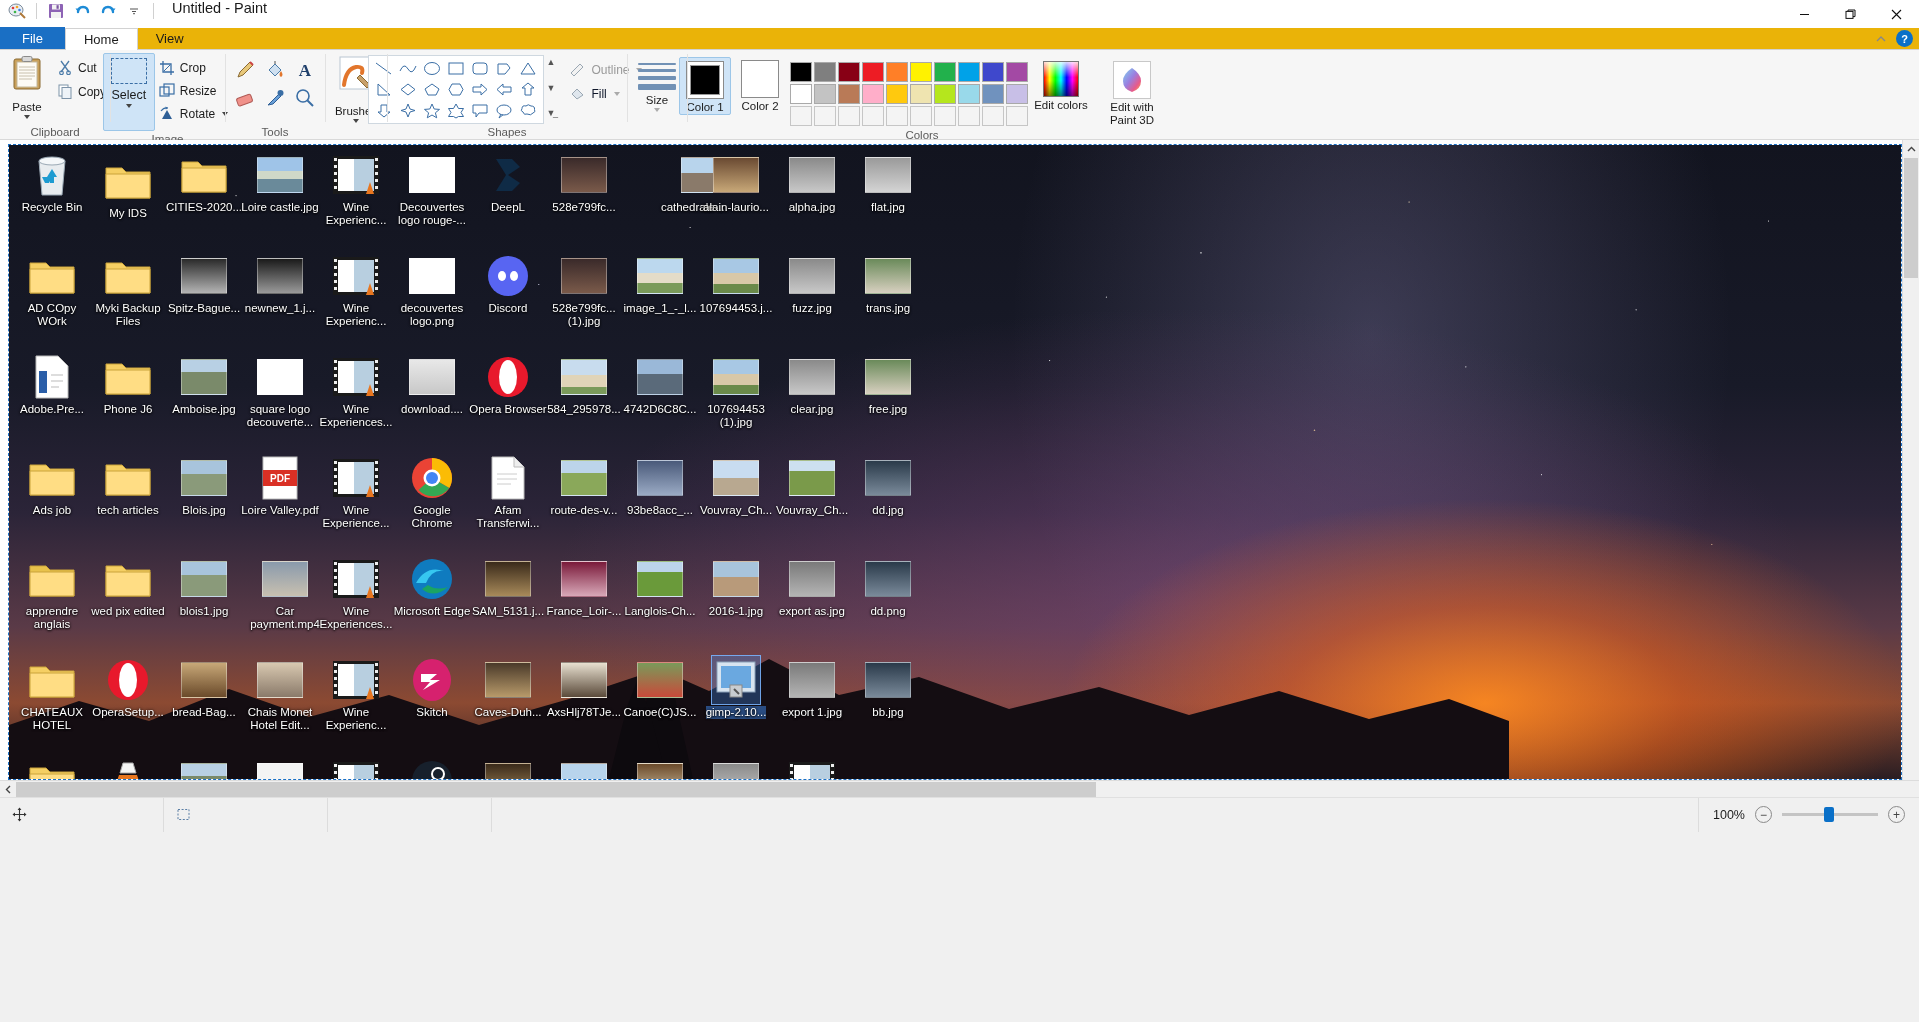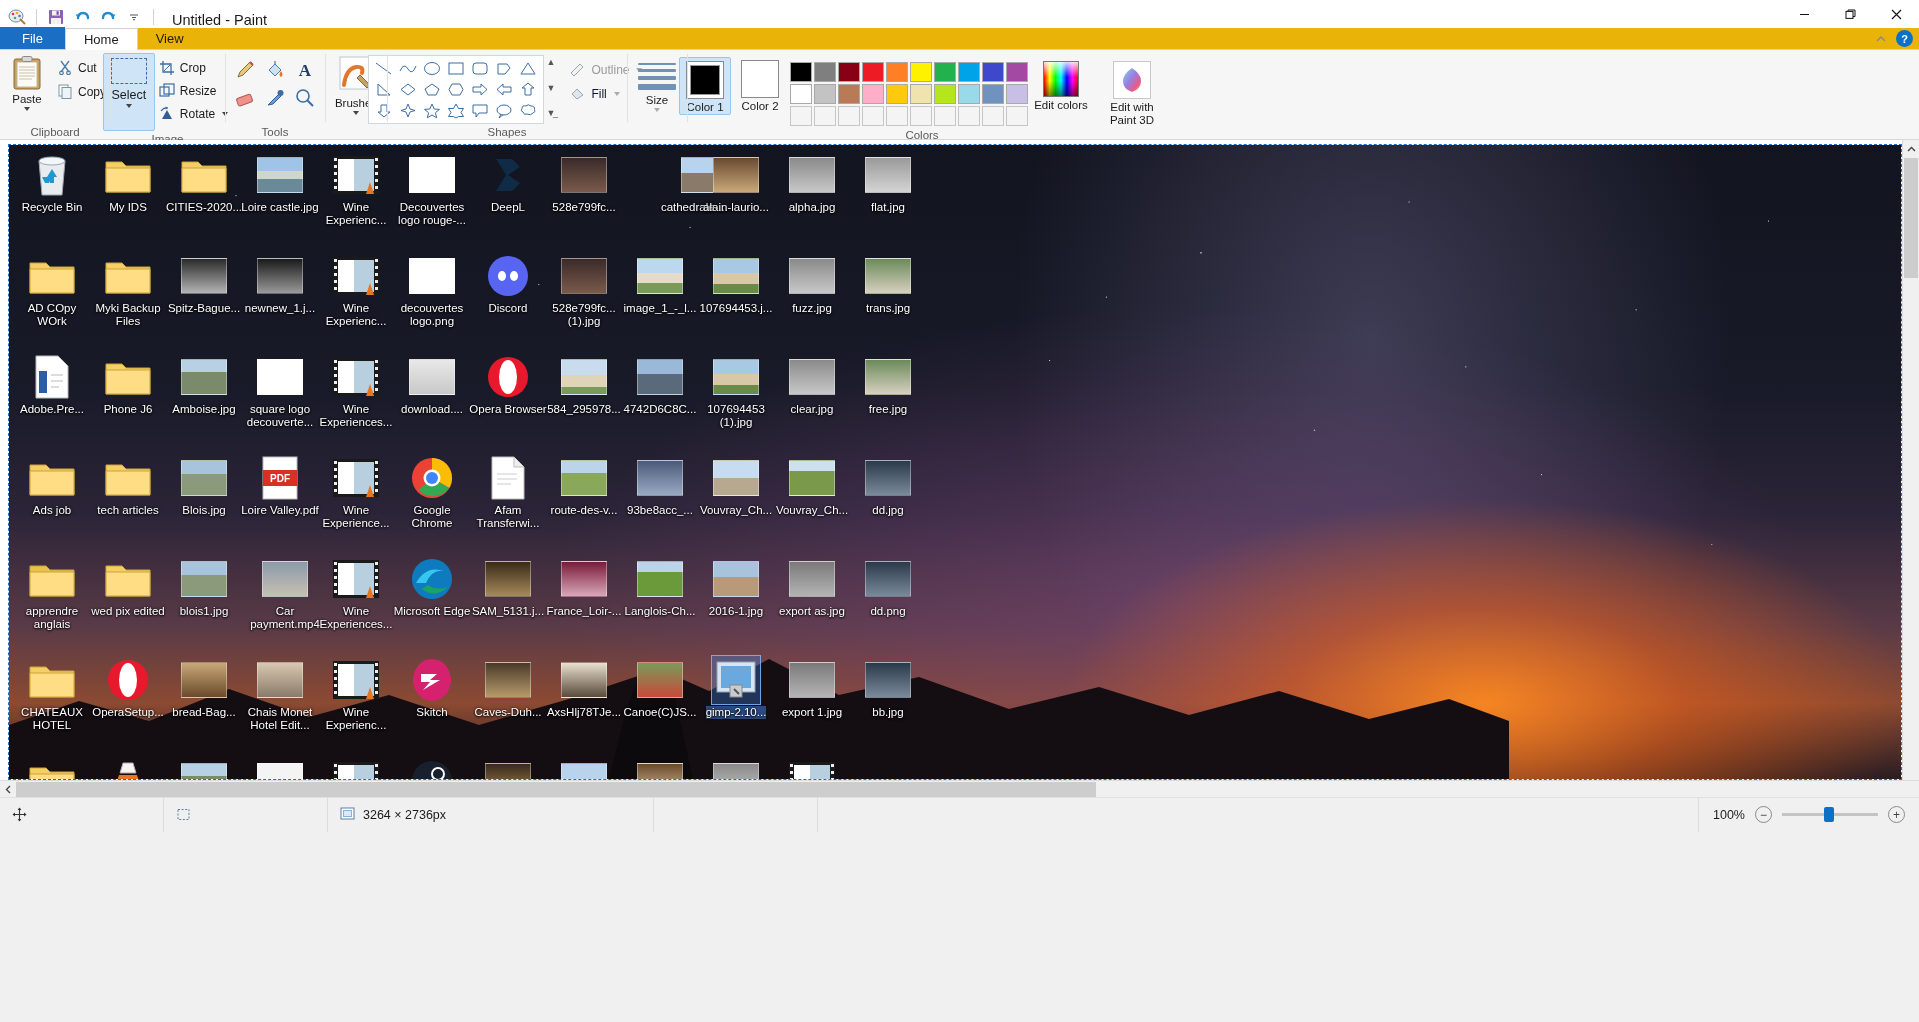--- a/index.html
+++ b/index.html
@@ -6,21 +6,21 @@
   html,body { width:1919px; height:1022px; overflow:hidden; }
   body {
     font-family: "Liberation Sans", sans-serif;
     font-size: 12.5px;
     color:#1b1b1b;
     background:#f0f0f0;
     -webkit-font-smoothing: antialiased;
   }
 
   
-  .titlebar { height:28px; background:#ffffff; display:flex; align-items:flex-end; padding:0 0 0 6px; position:relative; }
+  .titlebar { height:28px; background:#ffffff; display:flex; align-items:flex-start; padding:0 0 0 6px; position:relative; }
   .qat { display:flex; align-items:center; gap:4px; }
   .qat-sep { width:1px; height:16px; background:#d0d0d0; margin:0 4px; }
   .qat-btn { width:22px; height:22px; display:flex; align-items:center; justify-content:center; }
   .apptitle { font-size:14.5px; margin-left:14px; color:#1b1b1b; }
   .wincontrols { position:absolute; right:0; top:0; height:28px; display:flex; }
   .wc { width:46px; height:28px; display:flex; align-items:center; justify-content:center; }
 
   
   .tabstrip { height:22px; background:#eab308; display:flex; align-items:flex-end; position:relative; border-bottom:1px solid #d2d2d2; }
   .tab { height:22px; padding:0 18px; display:flex; align-items:center; font-size:13px; color:#1b1b1b; }
@@ -30,21 +30,21 @@
   .help { width:17px;height:17px;border-radius:50%;background:#0a70c8;color:#fff;font-size:11px;display:flex;align-items:center;justify-content:center;font-weight:bold; }
 
   
   .ribbon { height:90px; background:#f6f6f6; display:flex; align-items:stretch; border-bottom:1px solid #d9d9d9; position:relative; }
   .rgroup { display:flex; flex-direction:column; align-items:center; justify-content:space-between; padding:3px 4px 0 4px; position:relative; height:90px; }
   .rgroup + .rgroup::before { content:""; position:absolute; left:0; top:4px; bottom:18px; width:1px; background:#e2e2e2; }
   .rbody { display:flex; align-items:flex-start; flex:1; }
   .glabel { font-size:11.5px; color:#5a5a5a; height:16px; line-height:16px; }
 
   .bigbtn { display:flex; flex-direction:column; align-items:center; width:54px; padding-top:2px; }
-  .bigbtn .cap { font-size:11.5px; margin-top:2px; text-align:center; line-height:12px; }
+  .bigbtn .cap { font-size:11.5px; margin-top:10px; text-align:center; line-height:12px; }
   .caret { width:0;height:0;border-left:3.5px solid transparent;border-right:3.5px solid transparent;border-top:4px solid #444; margin-top:2px;}
   .smallcol { display:flex; flex-direction:column; justify-content:center; gap:3px; padding-top:4px; }
   .smallbtn { display:flex; align-items:center; gap:5px; font-size:12px; padding:2px 4px; height:21px; }
 
   .selbox { width:52px; display:flex; flex-direction:column; align-items:center; background:#cfe4f7; border:1px solid #9cc6e8; border-radius:2px; padding-top:4px; height:78px;}
   .seldash { width:36px;height:26px;border:1px dashed #3a6ea5; margin-bottom:4px;}
 
   .toolgrid { display:grid; grid-template-columns:repeat(3,30px); grid-template-rows:repeat(2,28px); align-items:center; justify-items:center; padding-top:4px;}
 
   .shapebox { border:1px solid #cfd8e0; background:#fff; padding:2px 3px; display:grid; grid-template-columns:repeat(7,24px); grid-template-rows:repeat(3,21px); align-items:center; justify-items:center;}
@@ -510,21 +510,21 @@
             <div class="glyph">
               <svg width="42" height="44" viewBox="0 0 42 44">
                 <path d="M8 8 L34 8 L31 42 L11 42 Z" fill="#e8ecef" stroke="#9aa8b4"></path>
                 <ellipse cx="21" cy="8" rx="13" ry="4" fill="#f4f7f9" stroke="#9aa8b4"></ellipse>
                 <path d="M21 16 l5 8 h-3 v6 h-4 v-6 h-3 z" fill="#1d9bd1"></path>
                 <path d="M14 30 l-3-6 h10 l-3 6 z" fill="#1d9bd1"></path>
               </svg>
             </div>
             <div class="lbl">Recycle Bin</div>
           </div>
-          <div class="dicon" style="left: 80px; top: 6px; justify-content: space-between;">
+          <div class="dicon" style="left: 80px; top: 12px; justify-content: space-between;">
             <div class="glyph">
               <svg width="46" height="38" viewBox="0 0 46 38">
                 <path d="M1 6 h16 l4 4 h24 v26 h-44 z" fill="#f5cf63" stroke="#caa33a"></path>
                 <path d="M1 12 h44 v24 h-44 z" fill="#ffdd84" stroke="#caa33a"></path>
               </svg>
             </div>
             <div class="lbl">My IDS</div>
           </div>
           <div class="dicon" style="left: 156px; top: 6px;">
             <div class="glyph">
@@ -1263,27 +1263,20 @@
     <svg width="15" height="15" viewBox="0 0 15 15">
         <path d="M7.5 1 L7.5 14 M1 7.5 L14 7.5" stroke="#333" stroke-width="1.1"></path>
         <path d="M7.5 0.5 L5.6 3 L9.4 3 Z M7.5 14.5 L5.6 12 L9.4 12 Z M0.5 7.5 L3 5.6 L3 9.4 Z M14.5 7.5 L12 5.6 L12 9.4 Z" fill="#333"></path>
       </svg>
   </div>
   <div class="scell" style="width:164px;">
     <svg width="15" height="15" viewBox="0 0 15 15">
         <rect x="2" y="2.5" width="11" height="10" fill="none" stroke="#5a7ea5" stroke-dasharray="2 1.6"></rect>
       </svg>
   </div>
-  <div class="scell" style="width:326px;">
-    <svg width="17" height="15" viewBox="0 0 17 15">
-        <rect x="1" y="1" width="13" height="11" fill="#fff" stroke="#5a7ea5"></rect>
-        <rect x="3.5" y="3.5" width="8" height="6" fill="#dce8f4" stroke="#8fb0cc"></rect>
-      </svg>
-    <span>3264 × 2736px</span>
-  </div>
   <div class="scell" style="width:164px;"></div>
 
   <div class="zoomwrap">
     <span>100%</span>
     <span class="zbtn">−</span>
     <span class="ztrack">
         <span class="zthumb"></span>
       </span>
     <span class="zbtn">+</span>
   </div>

